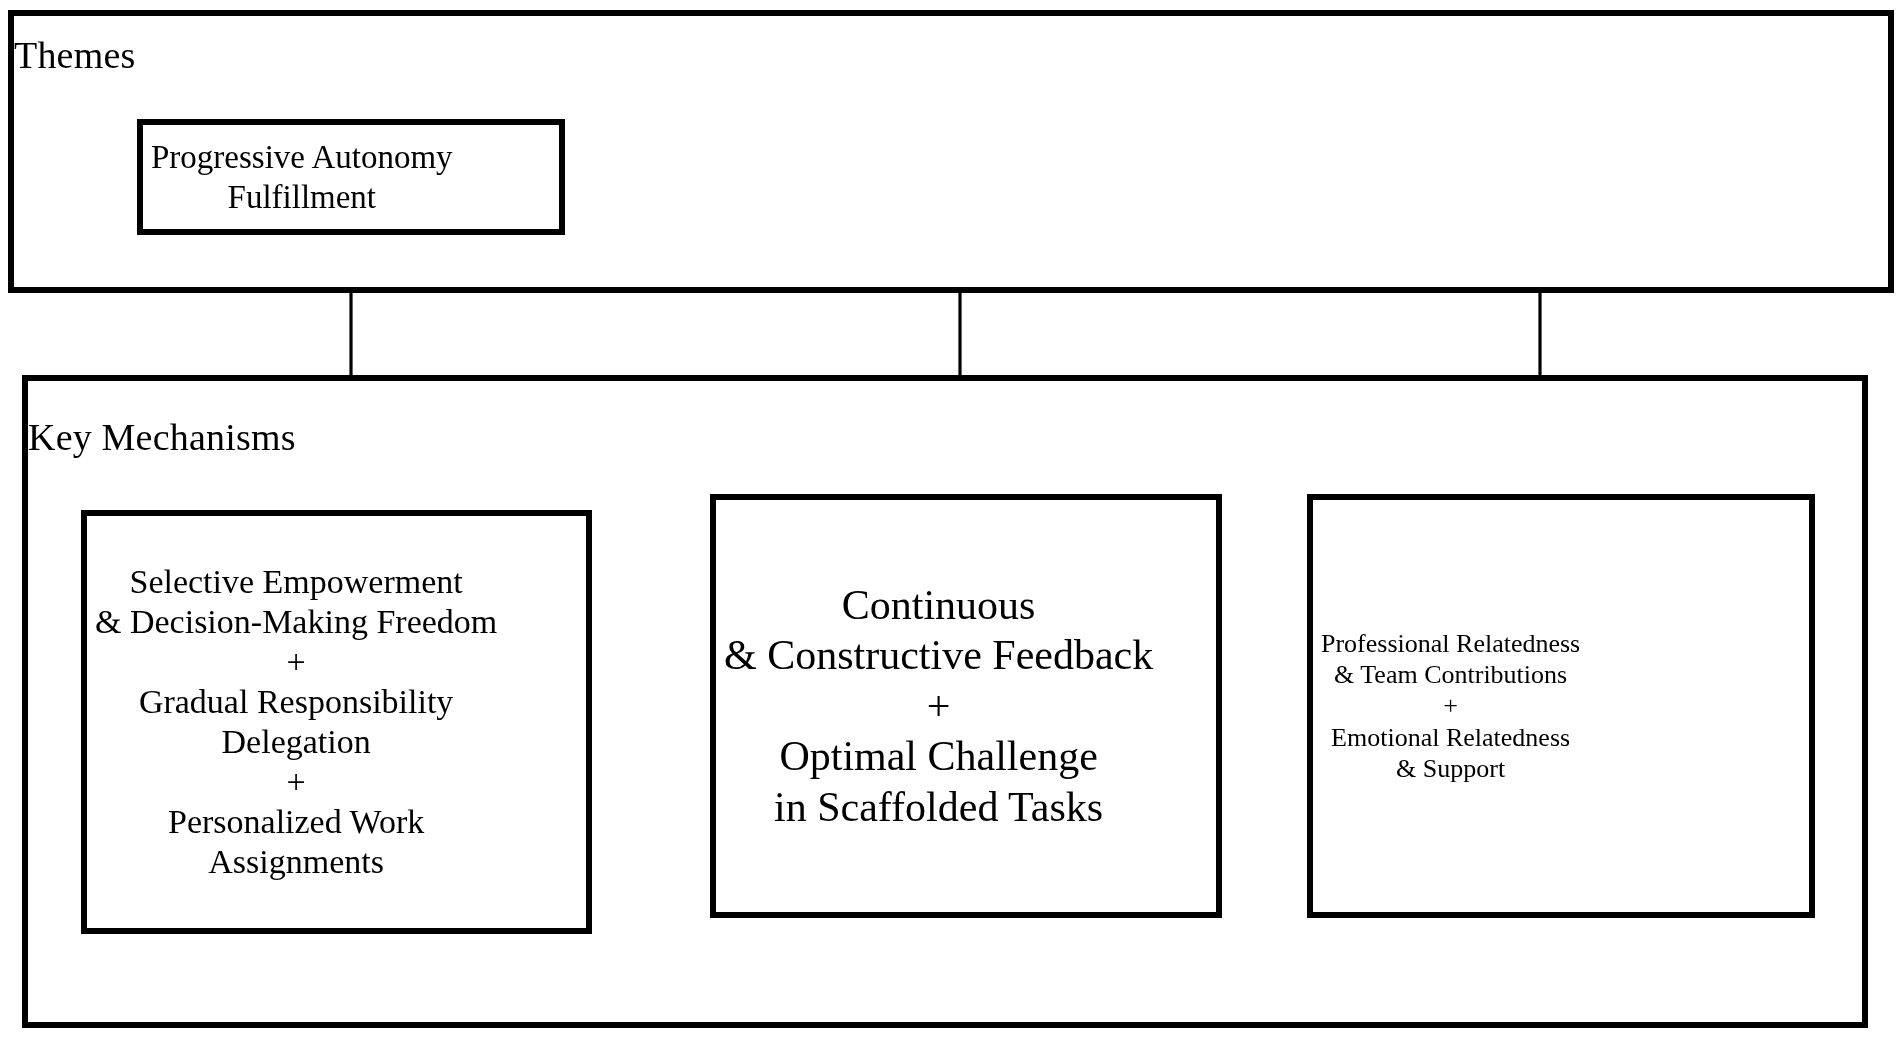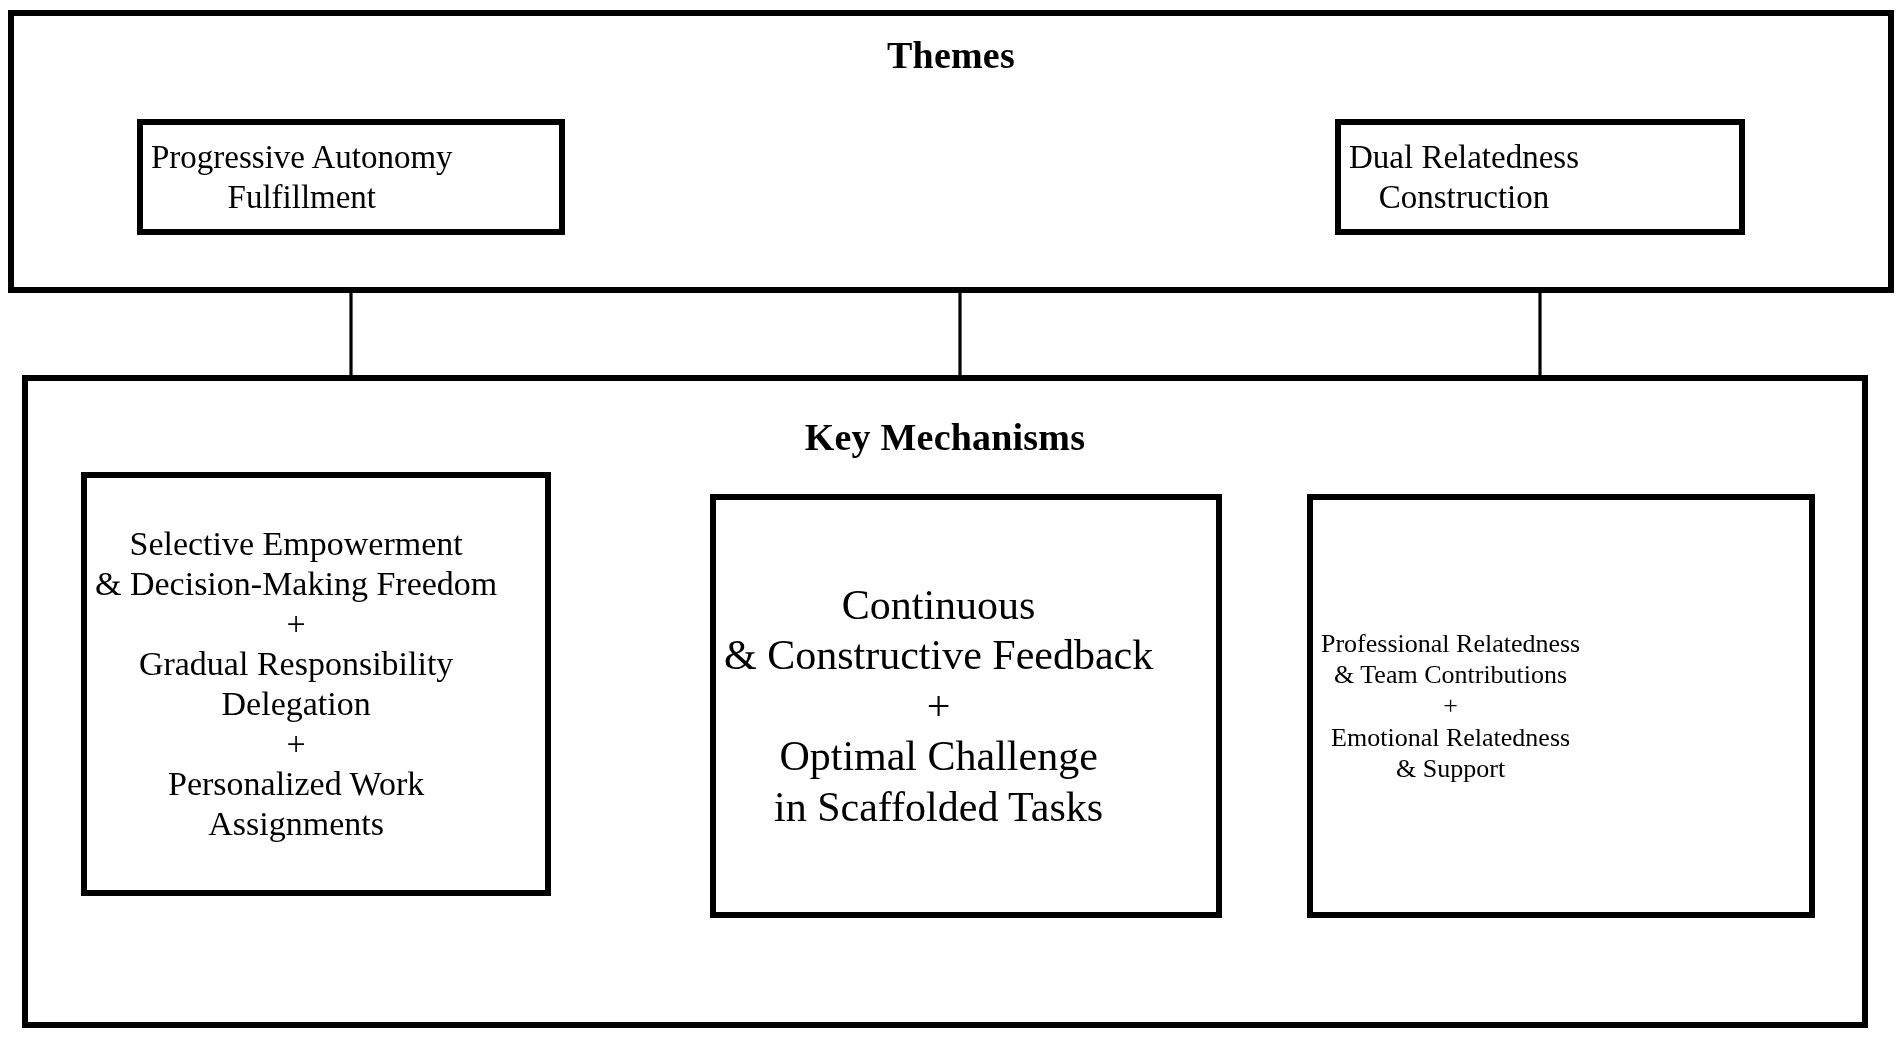--- a/index.html
+++ b/index.html
@@ -24,22 +24,21 @@
     border: 6px solid #000000;
     background: #ffffff;
   }
   #themes-container { left: 8px;  top: 10px;  width: 1886px; height: 283px; }
   #mech-container   { left: 22px; top: 375px; width: 1846px; height: 653px; }
 
   .container-title {
     position: absolute;
     left: 0;
     width: 100%;
-    text-align: center;
-    font-weight: bold;
+    font-weight: normal;
     font-size: 38px;
     line-height: 1;
     letter-spacing: 0.2px;
     white-space: nowrap;
   }
   #themes-title { top: 20px; }
   #mech-title   { top: 37px; }
 
   
   .node {
@@ -58,21 +57,21 @@
     text-align: center;
     padding: 0 8px;
   }
 
   
   #theme-node-0 { left: 137px;  top: 119px; width: 428px; height: 116px; }
   #theme-node-1 { left: 760px;  top: 119px; width: 400px; height: 116px; }
   #theme-node-2 { left: 1335px; top: 119px; width: 410px; height: 116px; }
 
   
-  #mech-node-0 { left: 81px;   top: 472px; width: 470px; height: 424px; }
+  #mech-node-0 { left: 81px;   top: 510px; width: 511px; height: 424px; }
   #mech-node-1 { left: 710px;  top: 494px; width: 512px; height: 424px; }
   #mech-node-2 { left: 1307px; top: 494px; width: 508px; height: 424px; }
 
   #mech-node-0 .node-text { font-size: 34px; line-height: 1.18; }
   #mech-node-1 .node-text { font-size: 42px; line-height: 1.20; }
   #mech-node-2 .node-text { font-size: 26px; line-height: 1.20; }
 
   
   .connector {
     position: absolute;
@@ -109,24 +108,20 @@
   <div class="container" id="mech-container">
     <div class="container-title" id="mech-title">Key Mechanisms</div>
   </div>
 
   <div class="node" id="theme-node-0">
     <div class="node-text">Progressive Autonomy
 Fulfillment</div>
   </div>
 
 
-  <div class="node" id="theme-node-2">
-    <div class="node-text">Dual Relatedness
-Construction</div>
-  </div>
 
   <div class="node" id="mech-node-0">
     <div class="node-text">Selective Empowerment
 &amp; Decision-Making Freedom
 +
 Gradual Responsibility
 Delegation
 +
 Personalized Work
 Assignments</div>

